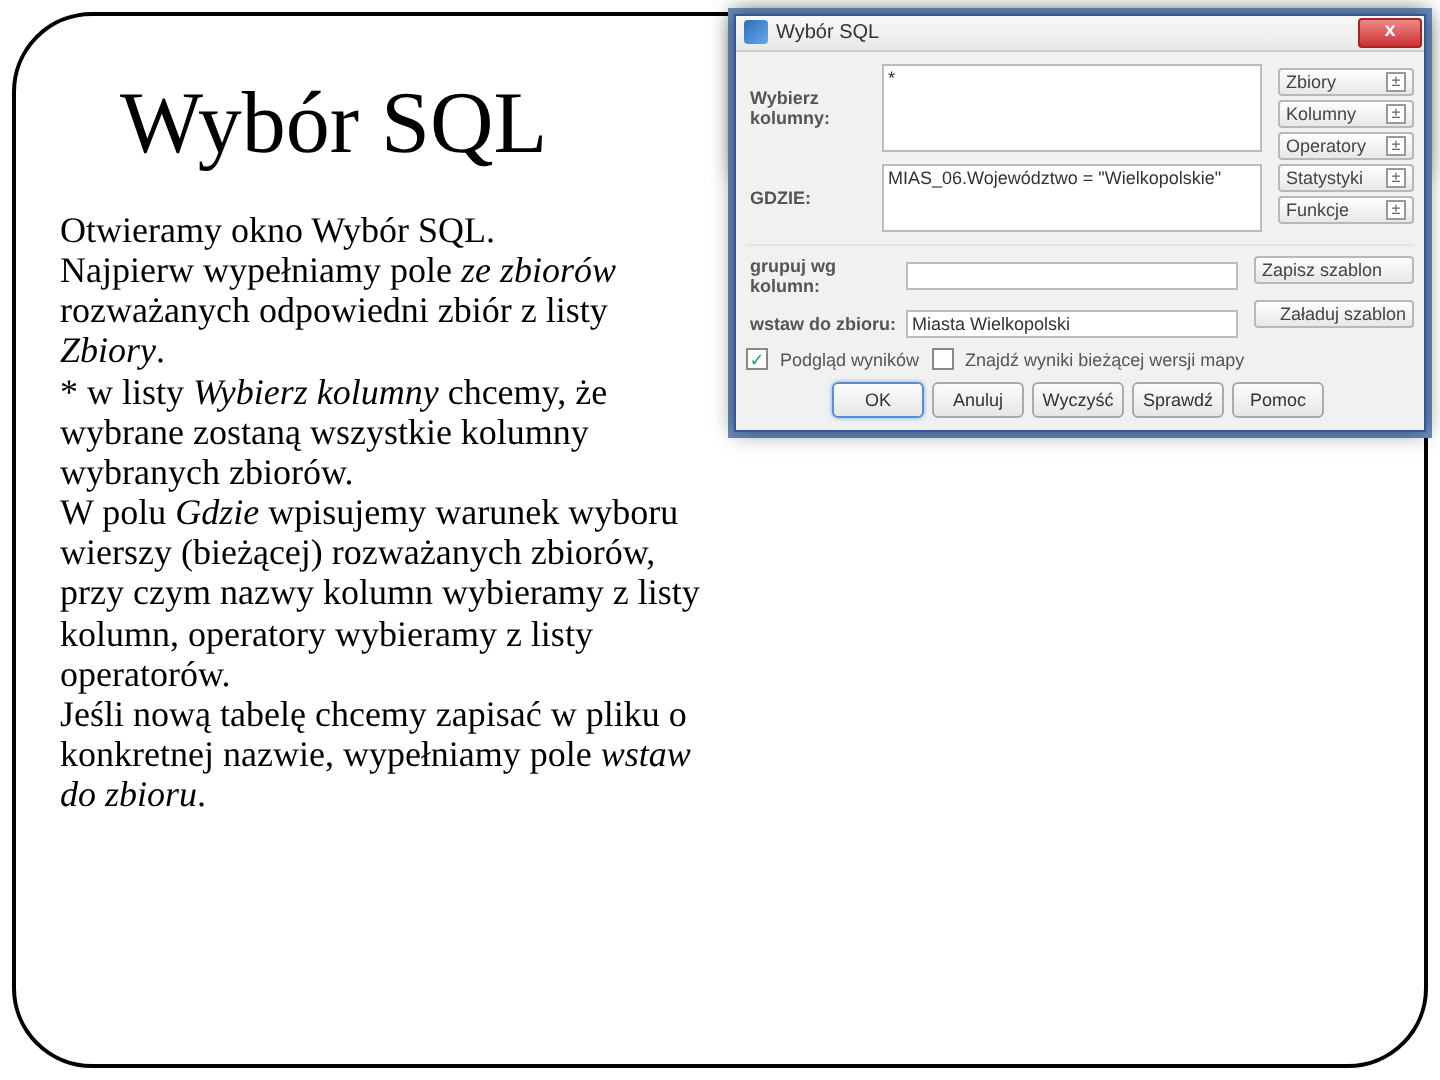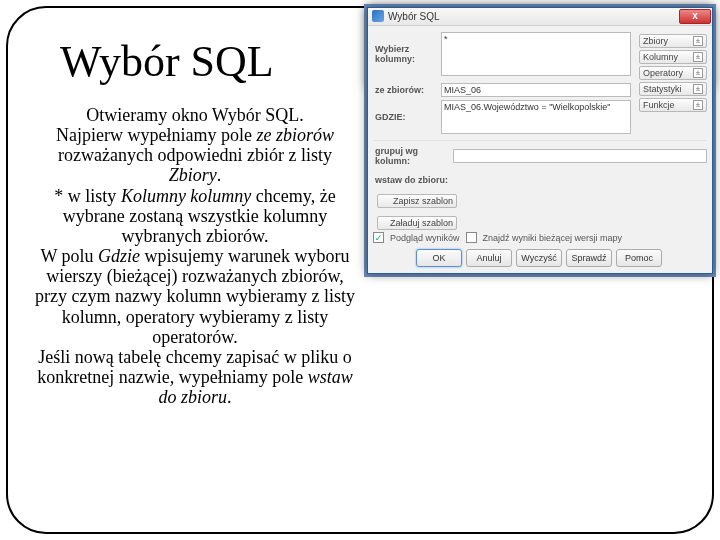--- a/index.html
+++ b/index.html
@@ -24,21 +24,20 @@
     float: left;
   }
   .title {
     font-size: 44px;
     font-weight: normal;
     margin: 10px 0 18px 30px;
   }
   .body-text {
     font-size: 18px;
     line-height: 1.12;
-    text-align: center;
   }
   .body-text i { }
 
   .dialog-wrap {
     position: absolute;
     top: 4px; right: 4px;
     width: 352px;
     background: #6b8fbf;
     padding: 3px;
   }
@@ -122,21 +121,21 @@
 </style>
 </head>
 <body>
 
 <div class="slide-frame">
   <div class="left-col">
     <div class="title">Wybór SQL</div>
     <div class="body-text">
       <span>Otwieramy okno Wybór SQL.</span><br>
       <span> Najpierw wypełniamy pole </span><i>ze zbiorów</i><span> rozważanych odpowiedni zbiór z listy </span><i>Zbiory</i><span>.</span><br>
-      <span>* w listy </span><i>Kolumny kolumny</i><span> chcemy, że wybrane zostaną wszystkie kolumny wybranych zbiorów.</span><br>
+      <span>* w listy </span><i>Wybierz kolumny</i><span> chcemy, że wybrane zostaną wszystkie kolumny wybranych zbiorów.</span><br>
       <span>W polu </span><i>Gdzie</i><span> wpisujemy warunek wyboru wierszy (bieżącej) rozważanych zbiorów, przy czym nazwy kolumn wybieramy z listy kolumn, operatory wybieramy z listy operatorów.</span><br>
       <span>Jeśli nową tabelę chcemy zapisać w pliku o konkretnej nazwie, wypełniamy pole </span><i>wstaw do zbioru</i><span>.</span>
     </div>
   </div>
 </div>
 
 <div class="dialog-wrap">
 <div class="dialog">
   <div class="titlebar">
     <div class="titlebar-icon"></div>
@@ -194,24 +193,20 @@
   <div class="dlg-body">
 
     <div style="display:flex; gap:4px;">
       <div style="flex:1;">
         <div class="row">
           <div class="lbl">Wybierz kolumny:</div>
           <div class="fld" style="height:44px">*</div>
         </div>
         <div style="height:4px"></div>
         <div class="row">
-          <div class="lbl">ze zbiorów:</div>
-          <div class="fld">MIAS_06</div>
-        </div>
-        <div class="row">
           <div class="lbl">GDZIE:</div>
           <div class="fld" style="height:34px">MIAS_06.Województwo = "Wielkopolskie"</div>
         </div>
       </div>
       <div class="rightcol-stack" style="padding-top:2px">
         <div class="panelbtn">
               <span>Zbiory</span>
               <span class="sq">±</span>
             </div>
         <div class="panelbtn">
@@ -228,33 +223,34 @@
             </div>
         <div class="panelbtn">
               <span>Funkcje</span>
               <span class="sq">±</span>
             </div>
       </div>
     </div>
 
     <div class="sep"></div>
 
-    <div style="display:flex; gap:4px;flex-direction:column;">
+    <div style="display:flex; gap:4px;">
       <div style="flex:1;">
         <div class="row">
           <div class="lbl" style="width:80px">grupuj wg kolumn:</div>
           <div class="fld"></div>
         </div>
         <div style="height:4px"></div>
         <div class="row">
           <div class="lbl" style="width:80px">wstaw do zbioru:</div>
+          <div class="fld">Miasta Wielkopolski</div>
         </div>
       </div>
       <div class="rightcol-stack" style="width:80px">
-        <div class="panelbtn" style="justify-content:flex-end">
+        <div class="panelbtn" style="justify-content:flex-start">
               <span>Zapisz szablon</span>
             </div>
         <div style="height:4px"></div>
         <div class="panelbtn" style="justify-content:flex-end">
               <span>Załaduj szablon</span>
             </div>
       </div>
     </div>
 
     <div class="checks-row">

